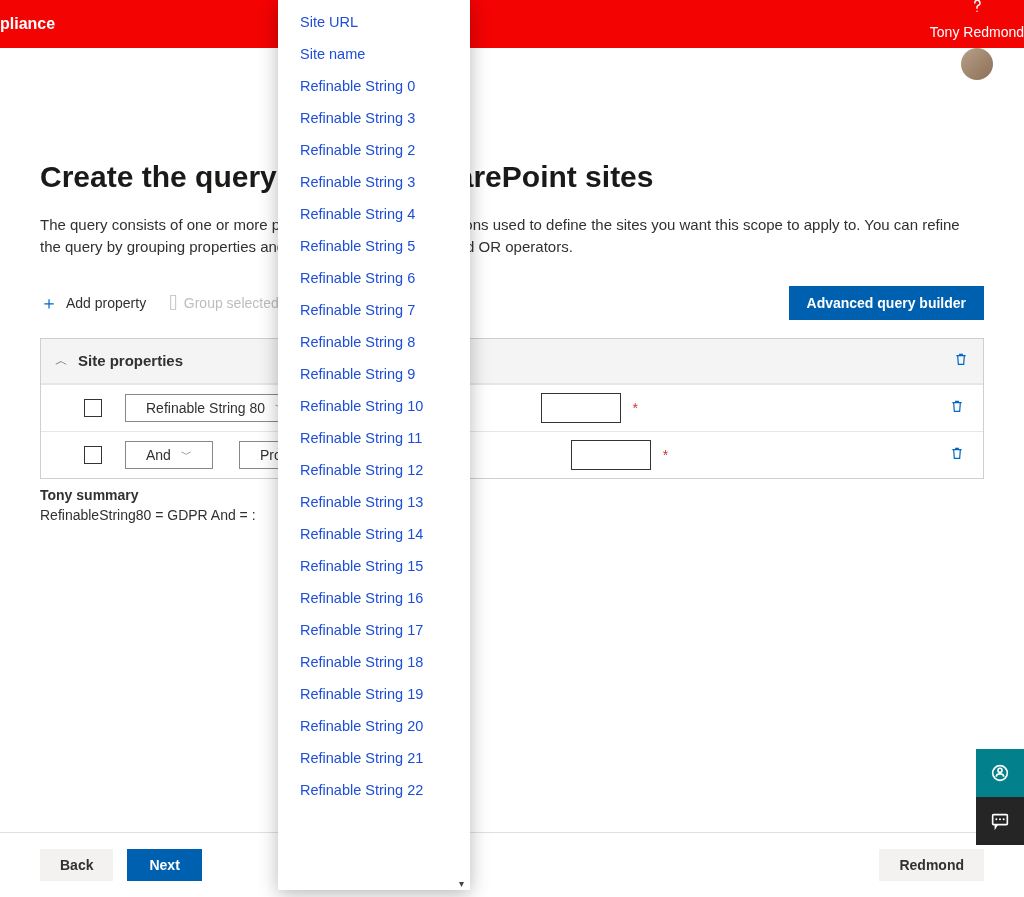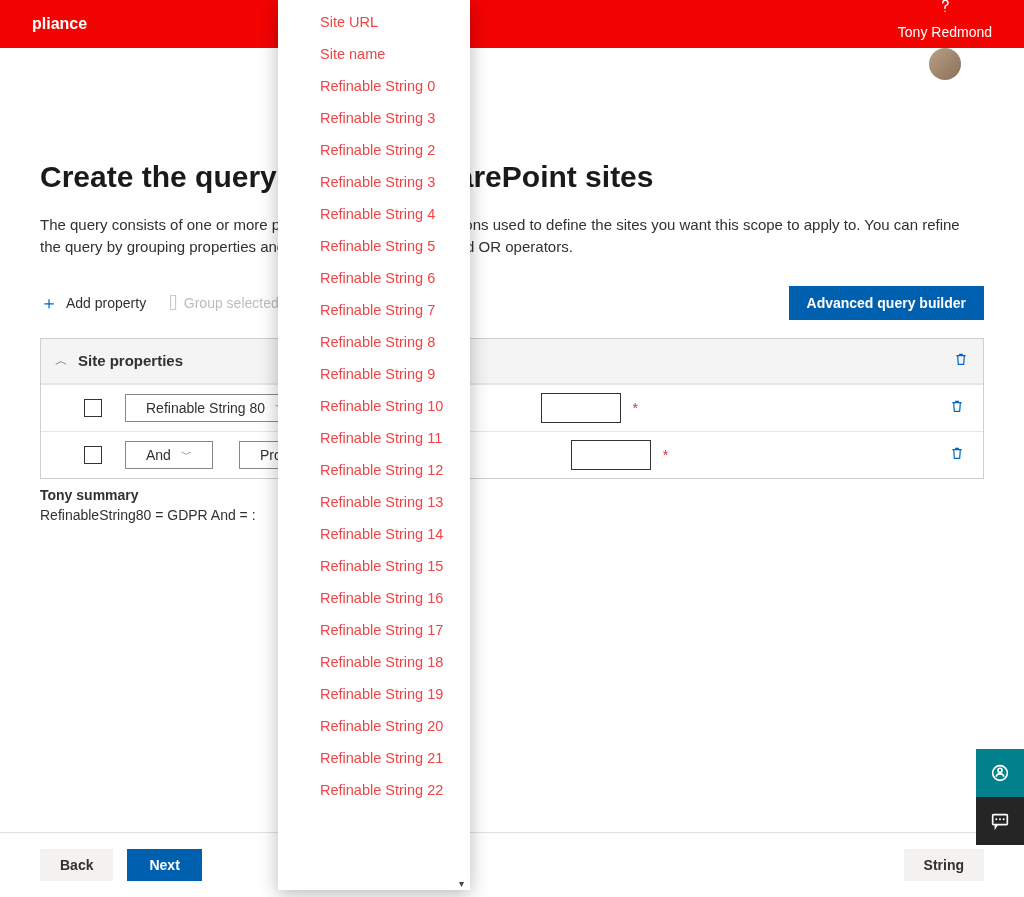--- a/index.html
+++ b/index.html
@@ -12,21 +12,21 @@
       height: 897px;
       overflow: hidden;
       position: relative;
     }
     .topbar {
       background: #f40303;
       height: 48px;
       display: flex;
       align-items: center;
       justify-content: space-between;
-      padding: 0 32px;
+      padding: 0 0;
       color: #fff;
     }
     .topbar-left { font-size: 16px; font-weight: 600; }
     .topbar-right { display: flex; align-items: center; gap: 8px; flex-direction: column; }
     .topbar-icon { width: 20px; height: 20px; cursor: pointer; display:flex; align-items:center; justify-content:center;}
     .avatar { width: 32px; height: 32px; border-radius: 50%; background: linear-gradient(135deg,#b8a088,#8c6f56); }
     .content {
       padding: 0px 40px 0 40px;
     }
     .page-title {
@@ -135,23 +135,22 @@
       display:flex; flex-direction:column;
     }
     .dropdown-list {
       flex:1;
       overflow-y:auto;
       padding: 6px 0 2px 0;
     }
     .dropdown-item {
       padding: 8px 22px;
       font-size: 14.5px;
-      color:#ef4444;
+      color:#1d4ed8;
       cursor:pointer;
-      margin-left:20px;
     }
     .dropdown-footer {
       height:14px;
       display:flex; align-items:center; justify-content:flex-end;
       padding-right:6px;
     }
     .dd-tri { font-size:10px; color:#444; }
     
     .dropdown-list::-webkit-scrollbar { width:12px; }
     .dropdown-list::-webkit-scrollbar-track { background:#f1f1f1; }
@@ -268,21 +267,21 @@
     </div>
   </div>
 
   <div class="query-summary-label">Tony summary</div>
   <div class="query-summary-text">RefinableString80 = GDPR And = :</div>
 </div>
 
 <div class="footer">
   <button class="btn-sec">Back</button>
   <button class="btn-pri">Next</button>
-  <button class="btn-sec btn-cancel">String</button>
+  <button class="btn-sec btn-cancel">Redmond</button>
 </div>
 
 <div class="side-widgets">
   <div class="side-widget a">
     <svg width="22" height="22" viewBox="0 0 24 24" fill="none" stroke="#fff" stroke-width="1.8">
         <circle cx="12" cy="12" r="8"></circle>
         <path d="M8 16c0-2 2-3 4-3s4 1 4 3"></path>
         <circle cx="12" cy="9" r="2.2"></circle>
       </svg>
   </div>

